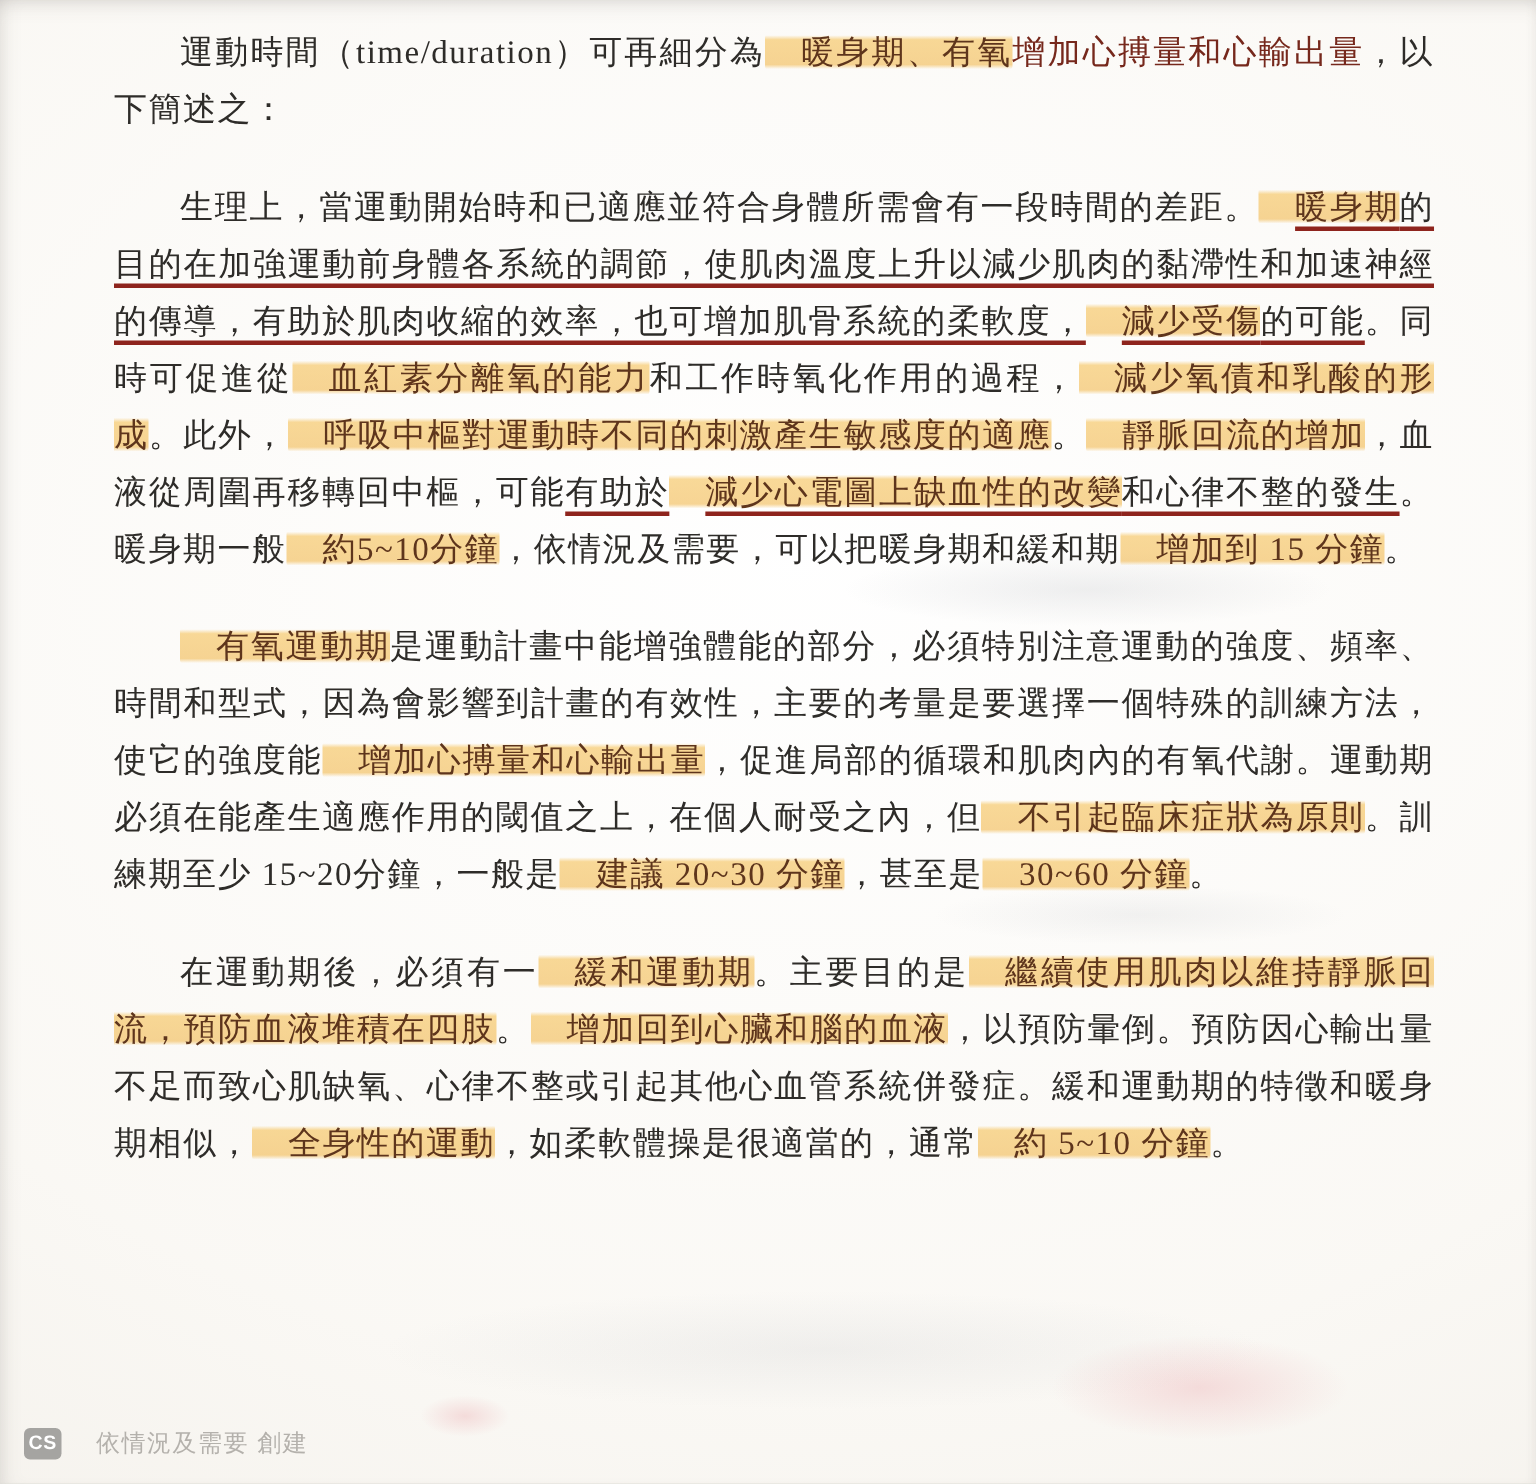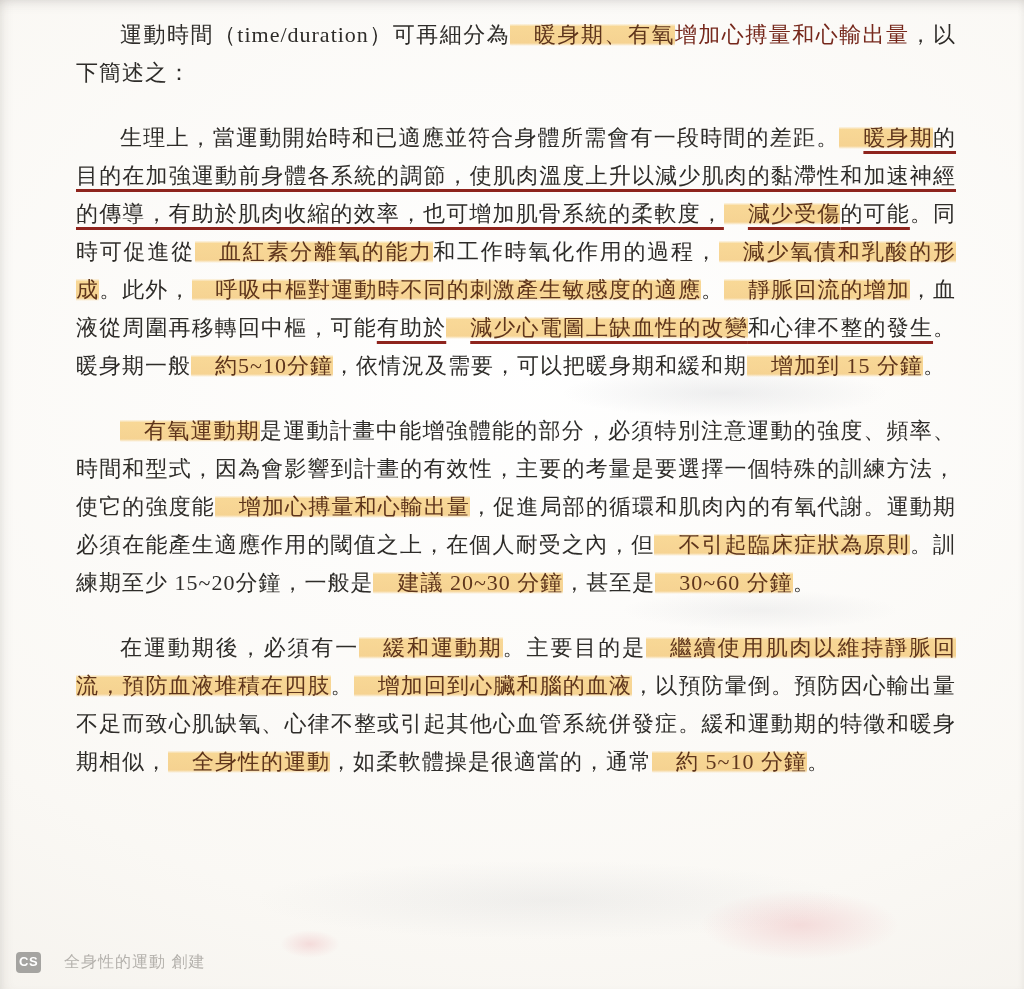--- a/index.html
+++ b/index.html
@@ -78,16 +78,16 @@
     <div>
         <p class="para"><span class="run run-p">運動時間（time/duration）可再細分為</span><span class="run run-h">暖身期、有氧</span><span class="run run-r">增加心搏量和心輸出量</span><span class="run run-p">，以下簡述之：</span></p>
         <p class="para"><span class="run run-p">生理上，當運動開始時和已適應並符合身體所需會有一段時間的差距。</span><span class="run run-hu">暖身期</span><span class="run run-u">的目的在加強運動前身體各系統的調節，使肌肉溫度上升以減少肌肉的黏滯性和加速神經的傳導，有助於肌肉收縮的效率，也可增加肌骨系統的柔軟度，</span><span class="run run-hu">減少受傷</span><span class="run run-u">的可能</span><span class="run run-p">。同時可促進從</span><span class="run run-h">血紅素分離氧的能力</span><span class="run run-p">和工作時氧化作用的過程，</span><span class="run run-h">減少氧債和乳酸的形成</span><span class="run run-p">。此外，</span><span class="run run-h">呼吸中樞對運動時不同的刺激產生敏感度的適應</span><span class="run run-p">。</span><span class="run run-h">靜脈回流的增加</span><span class="run run-p">，血液從周圍再移轉回中樞，可能</span><span class="run run-u">有助於</span><span class="run run-hu">減少心電圖上缺血性的改變</span><span class="run run-u">和心律不整的發生</span><span class="run run-p">。暖身期一般</span><span class="run run-h">約5~10分鐘</span><span class="run run-p">，依情況及需要，可以把暖身期和緩和期</span><span class="run run-h">增加到 15 分鐘</span><span class="run run-p">。</span></p>
         <p class="para"><span class="run run-h">有氧運動期</span><span class="run run-p">是運動計畫中能增強體能的部分，必須特別注意運動的強度、頻率、時間和型式，因為會影響到計畫的有效性，主要的考量是要選擇一個特殊的訓練方法，使它的強度能</span><span class="run run-h">增加心搏量和心輸出量</span><span class="run run-p">，促進局部的循環和肌肉內的有氧代謝。運動期必須在能產生適應作用的閾值之上，在個人耐受之內，但</span><span class="run run-h">不引起臨床症狀為原則</span><span class="run run-p">。訓練期至少 15~20分鐘，一般是</span><span class="run run-h">建議 20~30 分鐘</span><span class="run run-p">，甚至是</span><span class="run run-h">30~60 分鐘</span><span class="run run-p">。</span></p>
         <p class="para"><span class="run run-p">在運動期後，必須有一</span><span class="run run-h">緩和運動期</span><span class="run run-p">。主要目的是</span><span class="run run-h">繼續使用肌肉以維持靜脈回流，預防血液堆積在四肢</span><span class="run run-p">。</span><span class="run run-h">增加回到心臟和腦的血液</span><span class="run run-p">，以預防暈倒。預防因心輸出量不足而致心肌缺氧、心律不整或引起其他心血管系統併發症。緩和運動期的特徵和暖身期相似，</span><span class="run run-h">全身性的運動</span><span class="run run-p">，如柔軟體操是很適當的，通常</span><span class="run run-h">約 5~10 分鐘</span><span class="run run-p">。</span></p>
       </div>
   </div>
 
   <div class="watermark">
     <span class="cs-badge">CS</span>
-    <span class="wm-text">全身性的運動 創建</span>
+    <span class="wm-text">依情況及需要 創建</span>
   </div>
 
 </div>
 
 </body></html>

